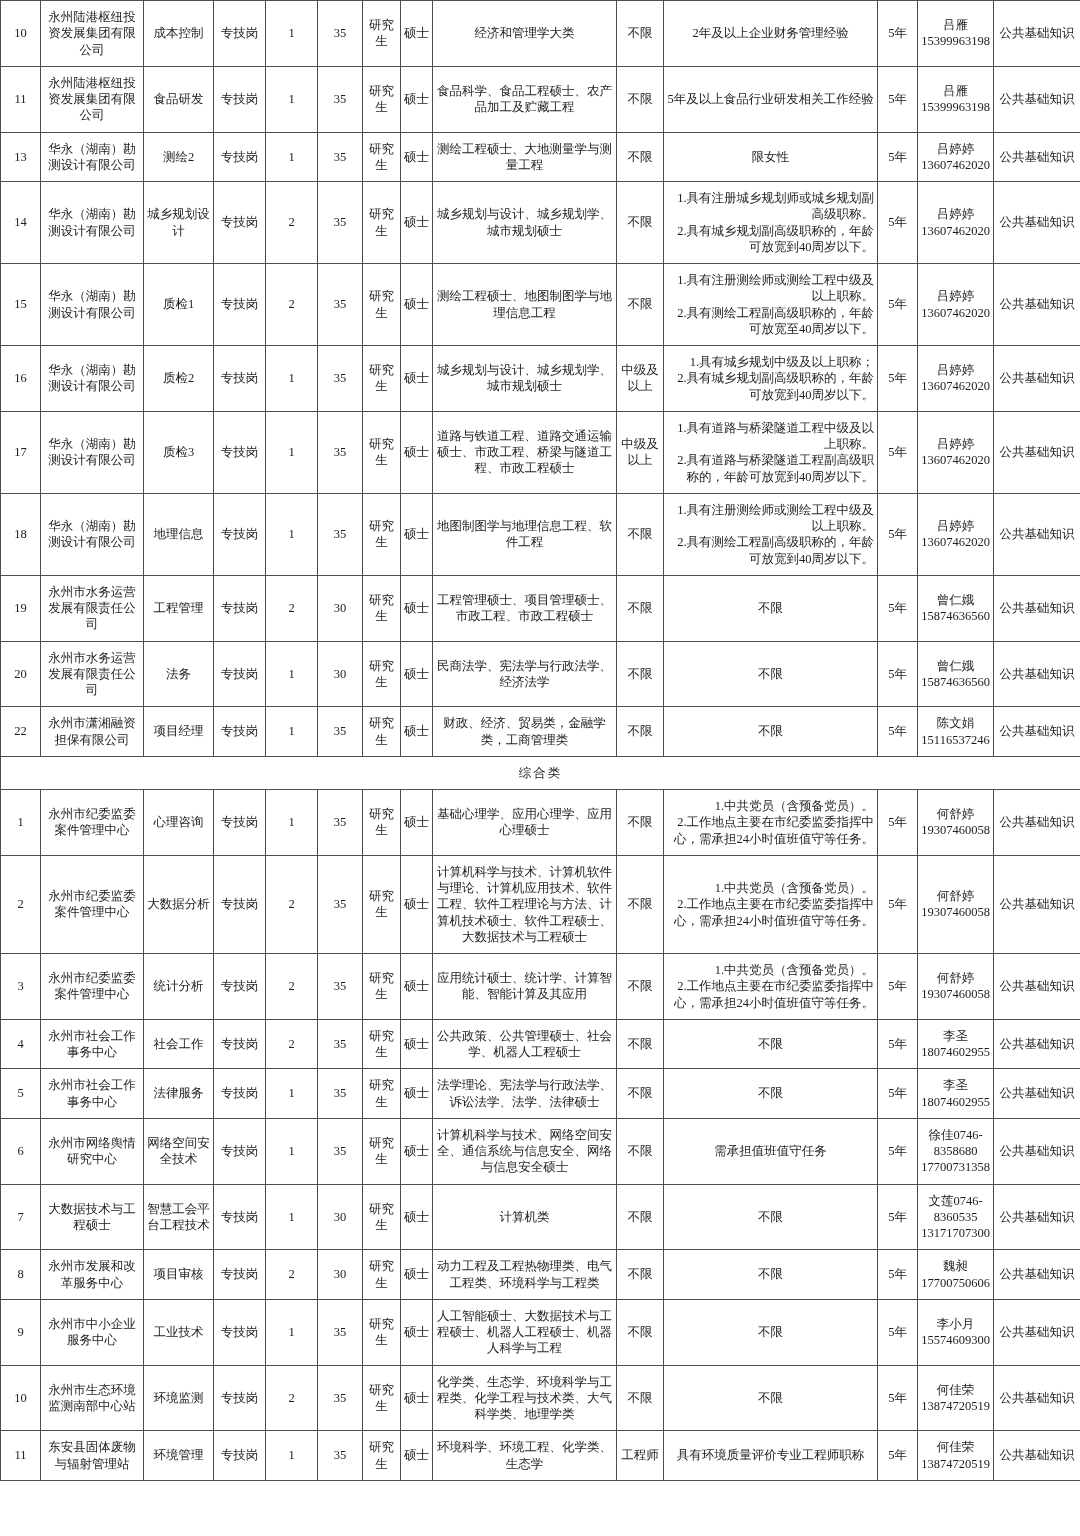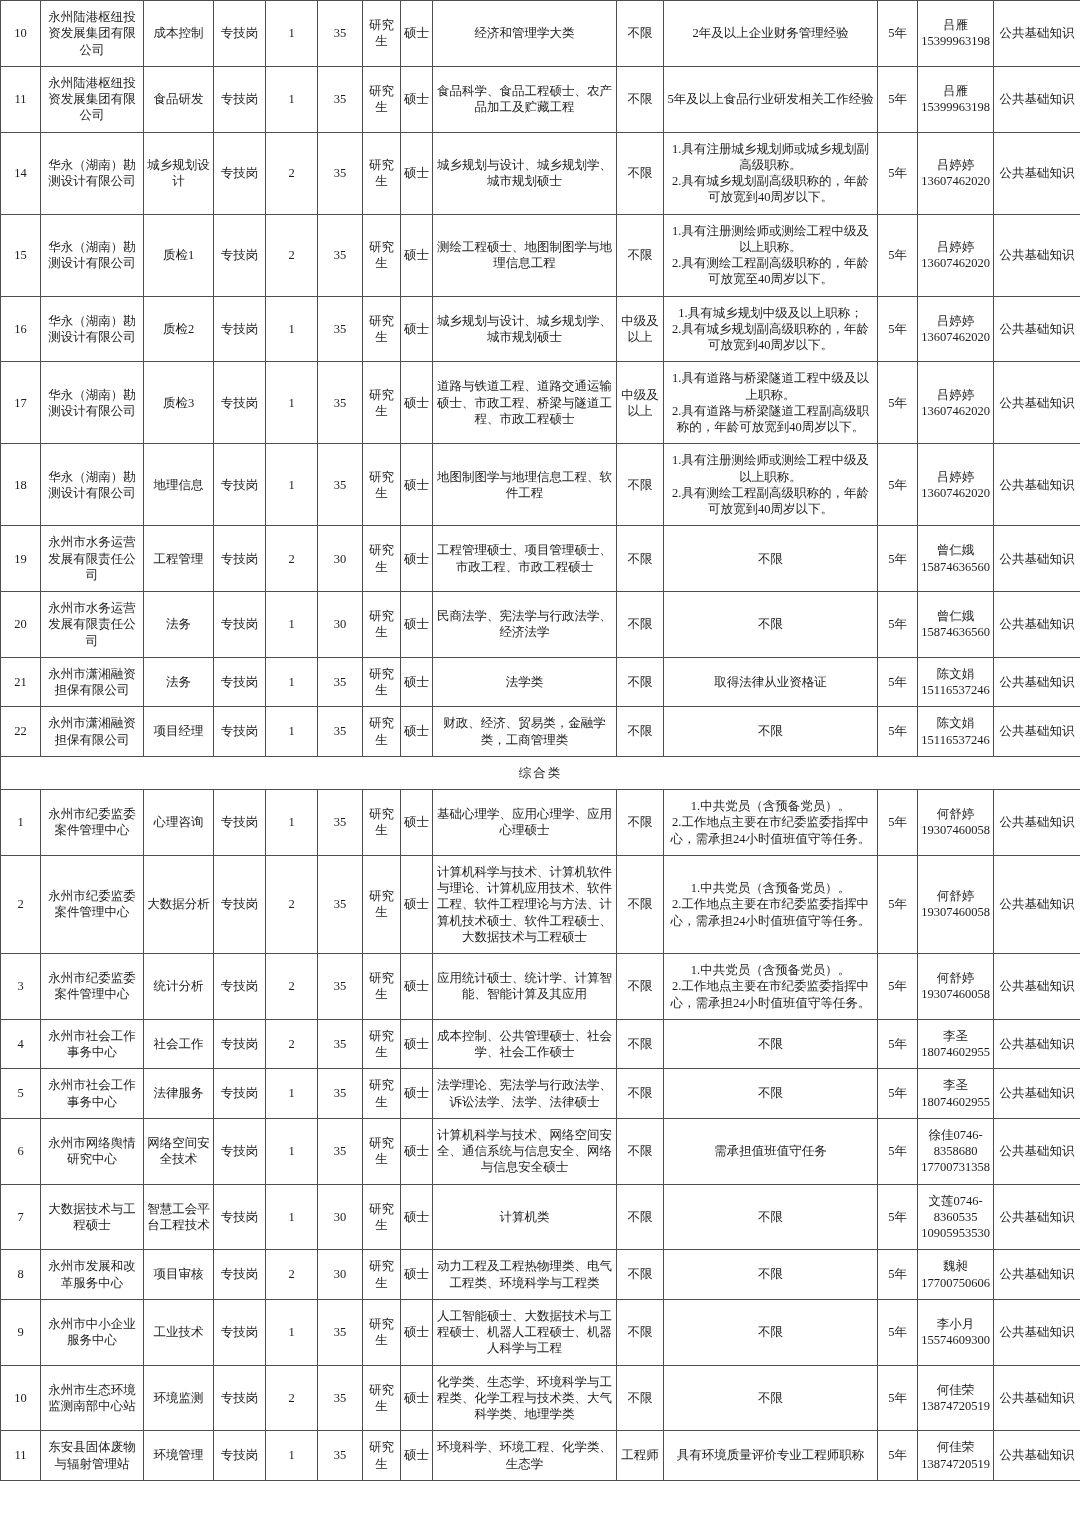--- a/index.html
+++ b/index.html
@@ -24,21 +24,21 @@
     text-align: center;
     vertical-align: middle;
     padding: 8px 3px;
     font-size: 12.5px;
     line-height: 1.3;
     color: #1d1d1d;
     word-break: break-all;
     overflow: hidden;
   }
   td.col-other, td.col-contact { white-space: pre-line; }
-  td.col-other.align-left { text-align: center; }
+  td.col-other.align-left { text-align: right; }
   td.col-contact { padding-left: 1px; padding-right: 1px; }
   td.col-no { padding-left: 1px; padding-right: 1px; font-family: Liberation Serif, serif; }
   td.section-header {
     font-size: 21px;
     font-weight: normal;
     padding: 9px 0;
     letter-spacing: 2px;
     color: #111111;
   }
   col.w-no       { width: 40px; }
@@ -106,20 +106,37 @@
           <td class="col-degree">硕士</td>
           <td class="col-major">食品科学、食品工程硕士、农产品加工及贮藏工程</td>
           <td class="col-title_req">不限</td>
           <td class="col-other">5年及以上食品行业研发相关工作经验</td>
           <td class="col-service">5年</td>
           <td class="col-contact">吕雁
 15399963198</td>
           <td class="col-exam">公共基础知识</td>
         </tr>
         <tr>
+          <td class="col-no">13</td>
+          <td class="col-unit">华永（湖南）勘测设计有限公司</td>
+          <td class="col-post">测绘2</td>
+          <td class="col-category">专技岗</td>
+          <td class="col-count">1</td>
+          <td class="col-age">35</td>
+          <td class="col-education">研究生</td>
+          <td class="col-degree">硕士</td>
+          <td class="col-major">测绘工程硕士、大地测量学与测量工程</td>
+          <td class="col-title_req">不限</td>
+          <td class="col-other">限女性</td>
+          <td class="col-service">5年</td>
+          <td class="col-contact">吕婷婷
+13607462020</td>
+          <td class="col-exam">公共基础知识</td>
+        </tr>
+        <tr>
           <td class="col-no">14</td>
           <td class="col-unit">华永（湖南）勘测设计有限公司</td>
           <td class="col-post">城乡规划设计</td>
           <td class="col-category">专技岗</td>
           <td class="col-count">2</td>
           <td class="col-age">35</td>
           <td class="col-education">研究生</td>
           <td class="col-degree">硕士</td>
           <td class="col-major">城乡规划与设计、城乡规划学、城市规划硕士</td>
           <td class="col-title_req">不限</td>
@@ -230,37 +247,20 @@
           <td class="col-degree">硕士</td>
           <td class="col-major">民商法学、宪法学与行政法学、经济法学</td>
           <td class="col-title_req">不限</td>
           <td class="col-other">不限</td>
           <td class="col-service">5年</td>
           <td class="col-contact">曾仁娥
 15874636560</td>
           <td class="col-exam">公共基础知识</td>
         </tr>
         <tr>
-          <td class="col-no">21</td>
-          <td class="col-unit">永州市潇湘融资担保有限公司</td>
-          <td class="col-post">法务</td>
-          <td class="col-category">专技岗</td>
-          <td class="col-count">1</td>
-          <td class="col-age">35</td>
-          <td class="col-education">研究生</td>
-          <td class="col-degree">硕士</td>
-          <td class="col-major">法学类</td>
-          <td class="col-title_req">不限</td>
-          <td class="col-other">取得法律从业资格证</td>
-          <td class="col-service">5年</td>
-          <td class="col-contact">陈文娟
-15116537246</td>
-          <td class="col-exam">公共基础知识</td>
-        </tr>
-        <tr>
           <td class="col-no">22</td>
           <td class="col-unit">永州市潇湘融资担保有限公司</td>
           <td class="col-post">项目经理</td>
           <td class="col-category">专技岗</td>
           <td class="col-count">1</td>
           <td class="col-age">35</td>
           <td class="col-education">研究生</td>
           <td class="col-degree">硕士</td>
           <td class="col-major">财政、经济、贸易类，金融学类，工商管理类</td>
           <td class="col-title_req">不限</td>
@@ -329,21 +329,21 @@
         </tr>
         <tr>
           <td class="col-no">4</td>
           <td class="col-unit">永州市社会工作事务中心</td>
           <td class="col-post">社会工作</td>
           <td class="col-category">专技岗</td>
           <td class="col-count">2</td>
           <td class="col-age">35</td>
           <td class="col-education">研究生</td>
           <td class="col-degree">硕士</td>
-          <td class="col-major">成本控制、公共管理硕士、社会学、社会工作硕士</td>
+          <td class="col-major">公共政策、公共管理硕士、社会学、机器人工程硕士</td>
           <td class="col-title_req">不限</td>
           <td class="col-other">不限</td>
           <td class="col-service">5年</td>
           <td class="col-contact">李圣
 18074602955</td>
           <td class="col-exam">公共基础知识</td>
         </tr>
         <tr>
           <td class="col-no">5</td>
           <td class="col-unit">永州市社会工作事务中心</td>
@@ -387,21 +387,21 @@
           <td class="col-count">1</td>
           <td class="col-age">30</td>
           <td class="col-education">研究生</td>
           <td class="col-degree">硕士</td>
           <td class="col-major">计算机类</td>
           <td class="col-title_req">不限</td>
           <td class="col-other">不限</td>
           <td class="col-service">5年</td>
           <td class="col-contact">文莲0746-
 8360535
-10905953530</td>
+13171707300</td>
           <td class="col-exam">公共基础知识</td>
         </tr>
         <tr>
           <td class="col-no">8</td>
           <td class="col-unit">永州市发展和改革服务中心</td>
           <td class="col-post">项目审核</td>
           <td class="col-category">专技岗</td>
           <td class="col-count">2</td>
           <td class="col-age">30</td>
           <td class="col-education">研究生</td>

